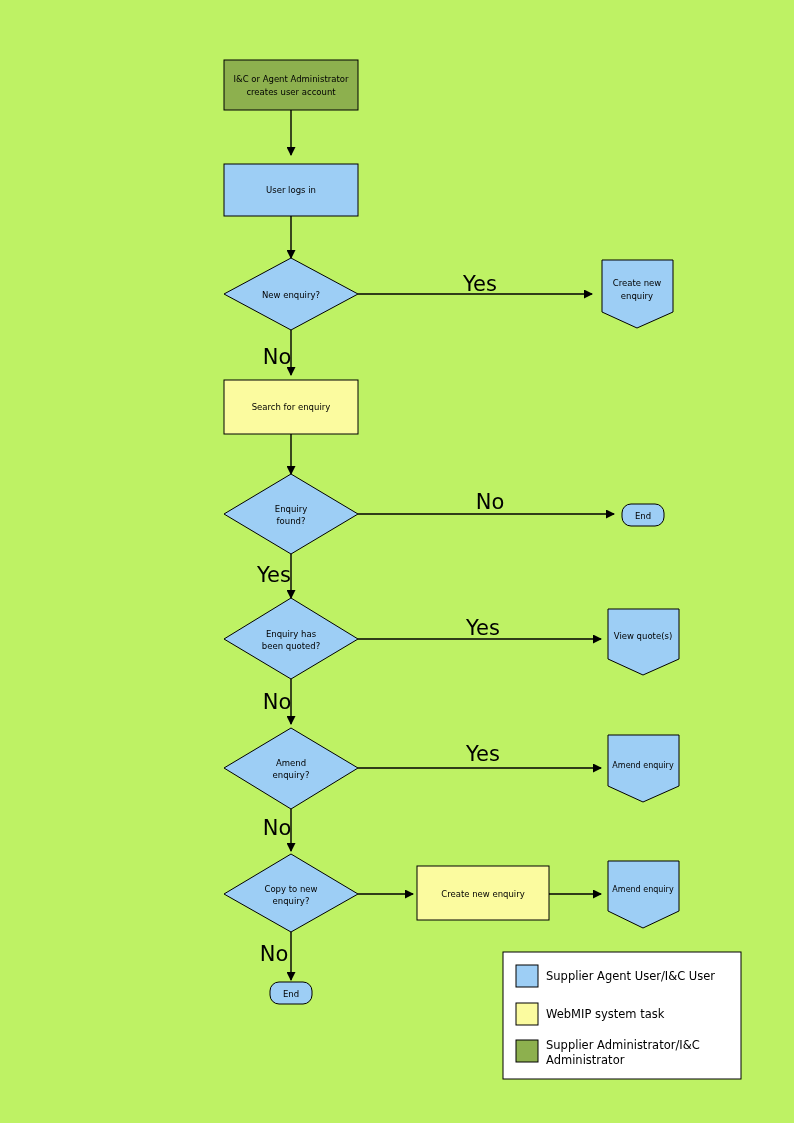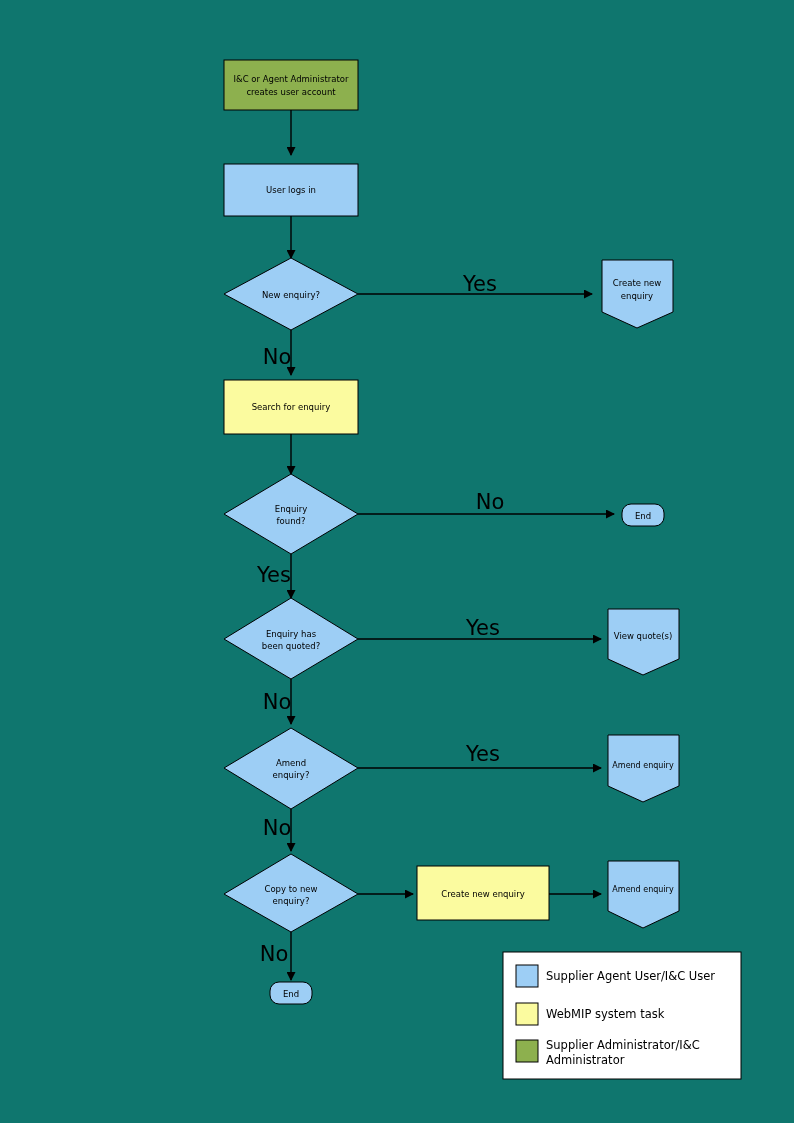--- a/index.html
+++ b/index.html
@@ -7,21 +7,21 @@
     padding: 0;
     background: #ffffff;
   }
   body {
     font-family: "DejaVu Sans", sans-serif;
   }
   #canvas {
     position: relative;
     width: 794px;
     height: 1123px;
-    background: #0f766e;
+    background: #bef264;
     overflow: hidden;
   }
   svg#flow {
     position: absolute;
     left: 0;
     top: 0;
     width: 794px;
     height: 1123px;
   }
   .shape-text {

